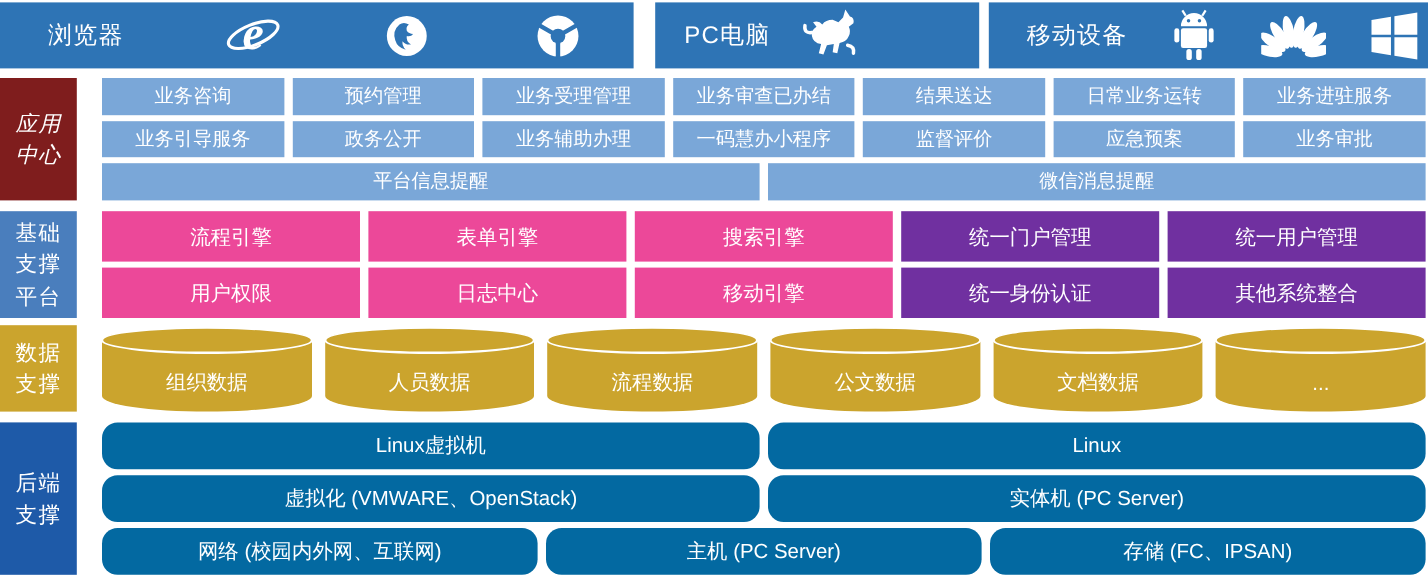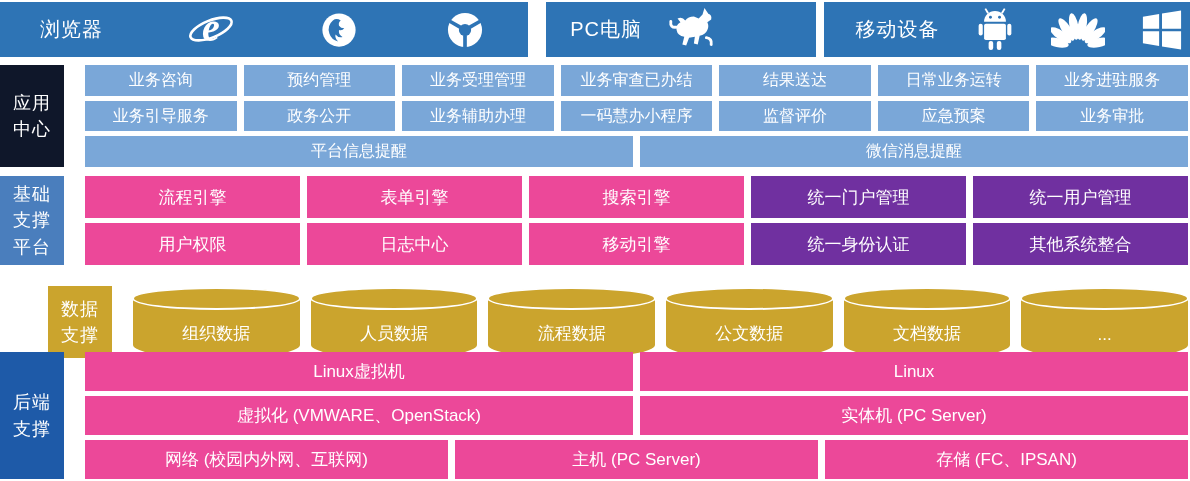--- a/index.html
+++ b/index.html
@@ -13,40 +13,40 @@
   .tb-box{background:#2e74b5;height:55px;display:flex;align-items:center;justify-content:space-between;box-sizing:border-box;}
   .tb-a{width:533px;padding:0 42px 0 40px;}
   .tb-b{width:271px;margin-left:18px;padding:0 99px 0 24px;}
   .tb-c{width:370px;margin-left:8px;padding:0 7px 0 32px;}
   .tb-label{font-size:20px;letter-spacing:1px;}
   .icn{display:flex;align-items:center;justify-content:center;}
   
   .band{position:absolute;left:0;right:2px;display:flex;}
   .band-app{top:65px;height:102px;}
   .band-base{top:176px;height:89px;}
-  .band-data{top:286px;height:72px;margin-left:48px;}
+  .band-data{top:271px;height:72px;}
   .band-backend{top:352px;height:127px;}
   .side-label{
     width:64px;flex:0 0 64px;margin-right:9px;display:flex;align-items:center;justify-content:center;
     text-align:center;white-space:pre-line;font-size:18px;line-height:1.45;letter-spacing:1px;
   }
   .content{flex:1;display:flex;flex-direction:column;gap:5px;padding-left:12px;}
   .row{flex:1;display:grid;gap:7px;}
   .cols7{grid-template-columns:repeat(7,1fr);}
   .cols5{grid-template-columns:repeat(5,1fr);}
   .cols3{grid-template-columns:repeat(3,1fr);}
   .cols2{grid-template-columns:repeat(2,1fr);}
   .bx{display:flex;align-items:center;justify-content:center;font-size:16px;white-space:nowrap;}
   .bx-lg{font-size:17px;}
   
   .c-light{background:#7aa7d8;}
   .c-mid{background:#ec4899;}
   .c-purple{background:#7030a0;}
-  .c-dark{background:#ec4899;}
-  .lbl-light{background:#0f172a;}
+  .c-dark{background:#0369a1;border-radius:13px;}
+  .lbl-light{background:#7f1d1d;font-style:italic;}
   .lbl-mid{background:#4a7ebd;}
   .lbl-gold{background:#cba42d;}
   .lbl-dark{background:#1e5aa8;}
   
   .cyl-row{flex:1;display:flex;gap:11px;}
   .cyl-wrap{flex:1;position:relative;}
   .cyl{position:absolute;left:0;right:0;top:12px;bottom:0;background:#cba42d;
        border-radius:0 0 50% 50% / 0 0 13px 13px;}
   .cyl::before{content:"";position:absolute;top:-11px;left:-1px;right:-1px;height:23px;
        background:#cba42d;border:2px solid #fff;border-radius:50%;box-sizing:border-box;}

